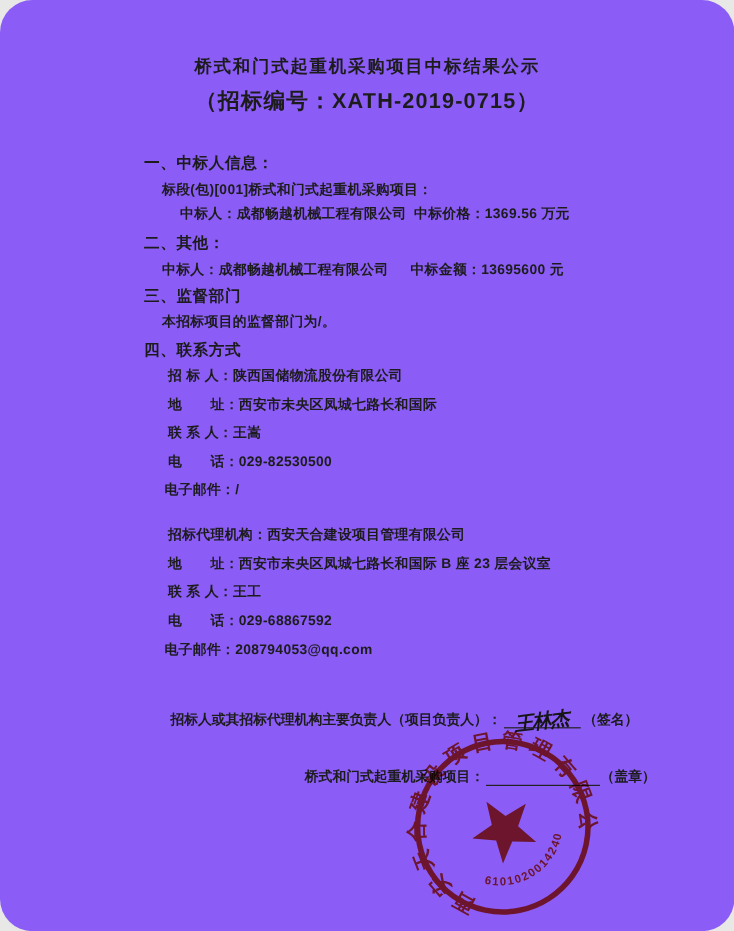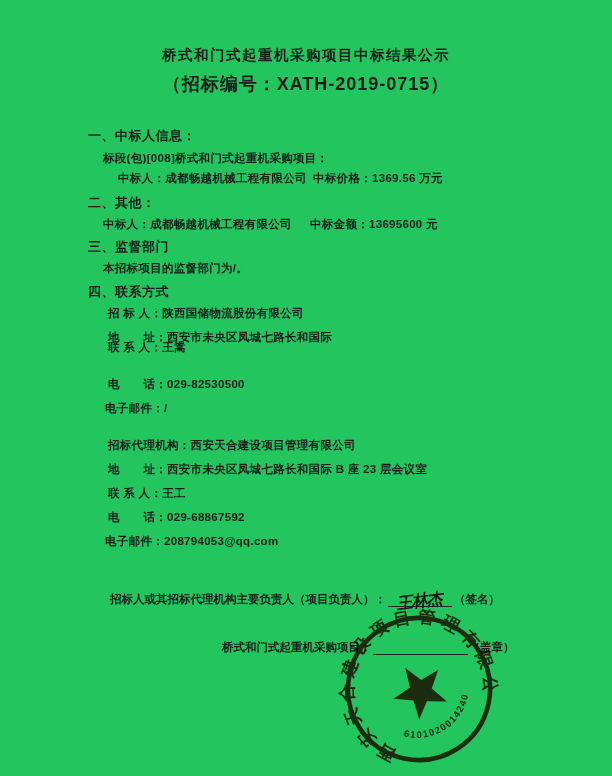--- a/index.html
+++ b/index.html
@@ -1,25 +1,26 @@
 <!DOCTYPE html>
 <html><head>
 <meta charset="utf-8">
 <style>
   html,body{margin:0;padding:0;background:#e8e8e6;}
   .page{
     position:relative;
     width:612px;height:776px;
-    background:#22c55e;
+    background:#8b5cf6;
     font-family:"Liberation Sans","DejaVu Sans",sans-serif;
     color:#1c1c1c;
     overflow:hidden;
     margin:0 auto;
+    border-radius:27px;
   }
-  .abs{position:absolute;white-space:nowrap;}
+  .abs{position:absolute;white-space:nowrap;margin-left:32px;}
   .title{
     position:absolute;top:46px;left:0;width:100%;
     text-align:center;font-size:14.5px;font-weight:700;letter-spacing:1.5px;
   }
   .subtitle{
     position:absolute;top:72px;left:0;width:100%;
     text-align:center;font-size:18px;font-weight:700;letter-spacing:1px;
   }
   .h{font-size:13px;font-weight:700;letter-spacing:.5px;}
   .t{font-size:11.5px;font-weight:600;letter-spacing:.3px;}
@@ -49,21 +50,21 @@
 </style>
 </head>
 <body>
 
 <div class="page">
 
   <div class="title">桥式和门式起重机采购项目中标结果公示</div>
   <div class="subtitle">（招标编号：XATH-2019-0715）</div>
 
   <div class="abs h" style="left:88px;top:127px">一、中标人信息：</div>
-  <div class="abs t" style="left:103px;top:151px">标段(包)[008]桥式和门式起重机采购项目：</div>
+  <div class="abs t" style="left:103px;top:151px">标段(包)[001]桥式和门式起重机采购项目：</div>
   <div class="abs t" style="left:118px;top:171px">
     <span class="lbl">中标人：</span><span>成都畅越机械工程有限公司</span>
   </div>
   <div class="abs t" style="left:313px;top:171px">
     <span class="lbl">中标价格：</span><span>1369.56 万元</span>
   </div>
 
   <div class="abs h" style="left:88px;top:194px">二、其他：</div>
   <div class="abs t" style="left:103px;top:217px">
     <span class="lbl">中标人：</span><span>成都畅越机械工程有限公司</span>
@@ -76,21 +77,21 @@
   <div class="abs t" style="left:103px;top:261px">本招标项目的监督部门为/。</div>
 
   <div class="abs h" style="left:88px;top:283px">四、联系方式</div>
 
   <div class="abs t" style="left:108px;top:306px">
     <span class="lbl">招 标 人：</span><span>陕西国储物流股份有限公司</span>
   </div>
   <div class="abs t" style="left:108px;top:330px">
     <span class="lbl">地　　址：</span><span>西安市未央区凤城七路长和国际</span>
   </div>
-  <div class="abs t" style="left:108px;top:340px">
+  <div class="abs t" style="left:108px;top:353px">
     <span class="lbl">联 系 人：</span><span>王嵩</span>
   </div>
   <div class="abs t" style="left:108px;top:377px">
     <span class="lbl">电　　话：</span><span>029-82530500</span>
   </div>
   <div class="abs t" style="left:105px;top:401px">
     <span class="lbl">电子邮件：</span><span>/</span>
   </div>
 
   <div class="abs t" style="left:108px;top:438px">

